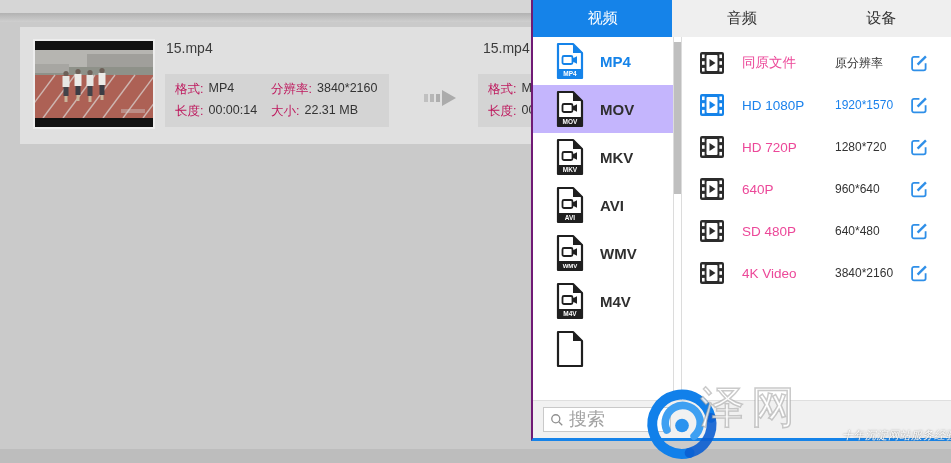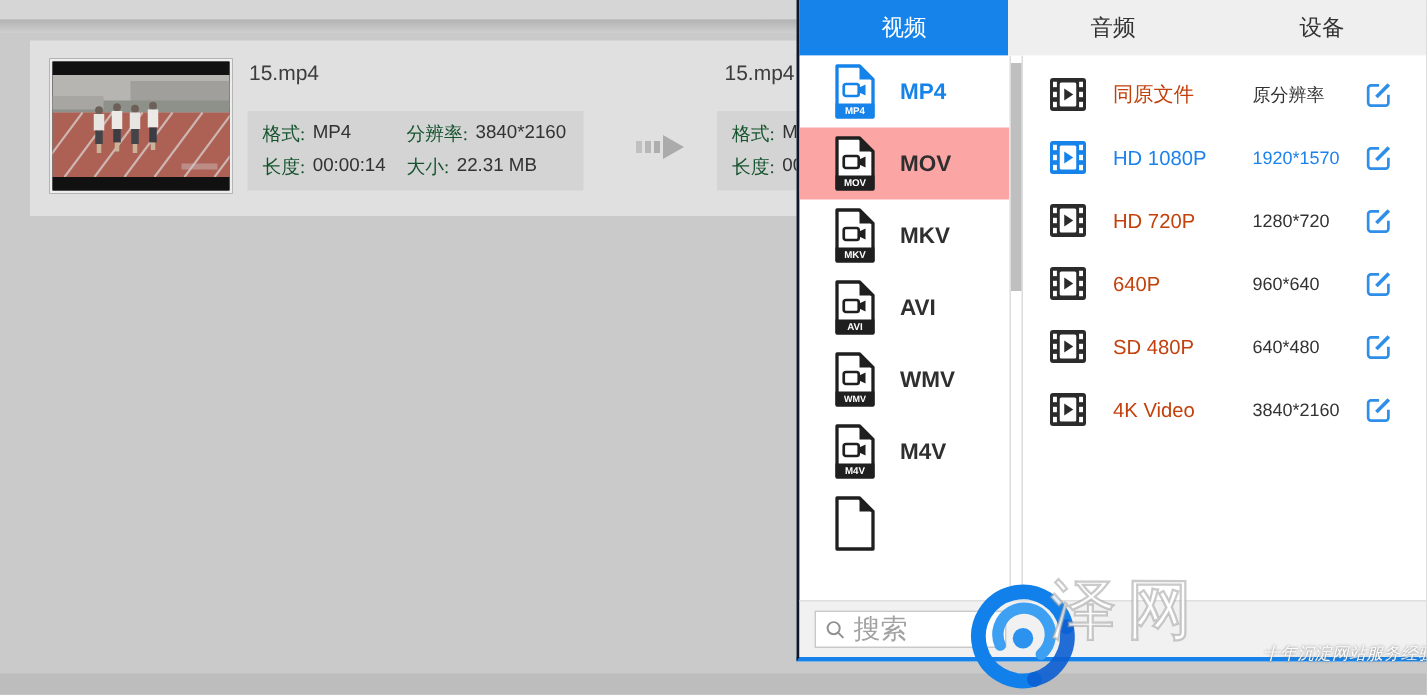--- a/index.html
+++ b/index.html
@@ -23,50 +23,50 @@
   .src-title  { left:146px; }
   .dst-title  { left:463px; }
 
   .infobox { position:absolute; top:47px; height:53px; background:#d4d4d4;
              padding:7px 10px; display:flex; flex-direction:column; justify-content:space-between; }
   .infobox-src { left:145px; width:224px; }
   .infobox-dst { left:458px; width:250px; }
   .iline { display:flex; font-size:12.5px; white-space:nowrap; }
   .ipair { display:flex; }
   .ipair.c1 { width:96px; }
-  .ilabel { color:#14532d;font-family:Liberation Serif, serif; }
+  .ilabel { color:#be185d; }
   .ival   { color:#333; margin-left:5px; }
 
   .flow-arrow { position:absolute; left:404px; top:63px; width:36px; height:16px; }
 
   
   .popup { position:absolute; left:531px; top:0; width:420px; height:441px; background:#ffffff;
-           border-left:2px solid #0f172a; border-bottom:3px solid #1583e9; }
+           border-left:2px solid #701a75; border-bottom:3px solid #1583e9; }
   .tabs { display:flex; height:37px; }
   .tab  { flex:1; display:flex; align-items:center; justify-content:center;
           font-size:15px; color:#333; background:#efefef; cursor:pointer; }
   .tab.active { background:#1583e9; color:#fff; }
 
   .popup-body { position:absolute; top:37px; left:0; right:0; bottom:38px; display:flex; overflow:hidden; }
 
   .format-col { width:140px; overflow:hidden; background:#fff; }
   .format-item { height:48px; display:flex; align-items:center; padding-left:22px; gap:15px; cursor:pointer; }
-  .format-item.hovered { background:#fca5a5; }
+  .format-item.hovered { background:#c4b5fd; }
   .format-item .flabel { font-size:15px; font-weight:600; color:#2f2f2f; }
   .format-item.selected .flabel { color:#1583e9; }
   .doc-icon { width:30px; height:38px; flex:0 0 auto; }
 
   .fscroll { width:9px; position:relative; background:#fff;
              border-left:1px solid #dcdcdc; border-right:1px solid #dcdcdc; }
   .fthumb  { position:absolute; top:5px; left:0; right:0; height:152px; background:#bfbfbf; }
 
   .quality-col { flex:1; padding-top:5px; background:#fff; }
   .q-row { height:42px; display:flex; align-items:center; padding-left:16px; cursor:pointer; }
   .q-row .film-icon { width:28px; height:22px; flex:0 0 auto; }
-  .q-row .qname { width:93px; margin-left:16px; font-size:13.5px; color:#c2410c; white-space:nowrap; }
+  .q-row .qname { width:93px; margin-left:16px; font-size:13.5px; color:#ec4899; white-space:nowrap; }
   .q-row .qres  { flex:1; font-size:12px; color:#333; white-space:nowrap; }
   .q-row.selected .qname, .q-row.selected .qres { color:#1b82ec; }
   .edit-btn { width:20px; height:20px; margin-right:22px; background:none; border:none; padding:0; cursor:pointer; }
   .edit-btn svg { display:block; }
 
   .popup-footer { position:absolute; left:0; right:0; bottom:0; height:38px;
                   background:#f1f1f1; border-top:1px solid #dfdfdf; }
   .search-box { position:absolute; left:10px; top:6px; width:128px; height:25px; background:#fff;
                 border:1px solid #c9c9c9; display:flex; align-items:center; padding:0 6px; gap:5px; }
   .search-box input { border:none; outline:none; flex:1; min-width:0; font-size:18px;

